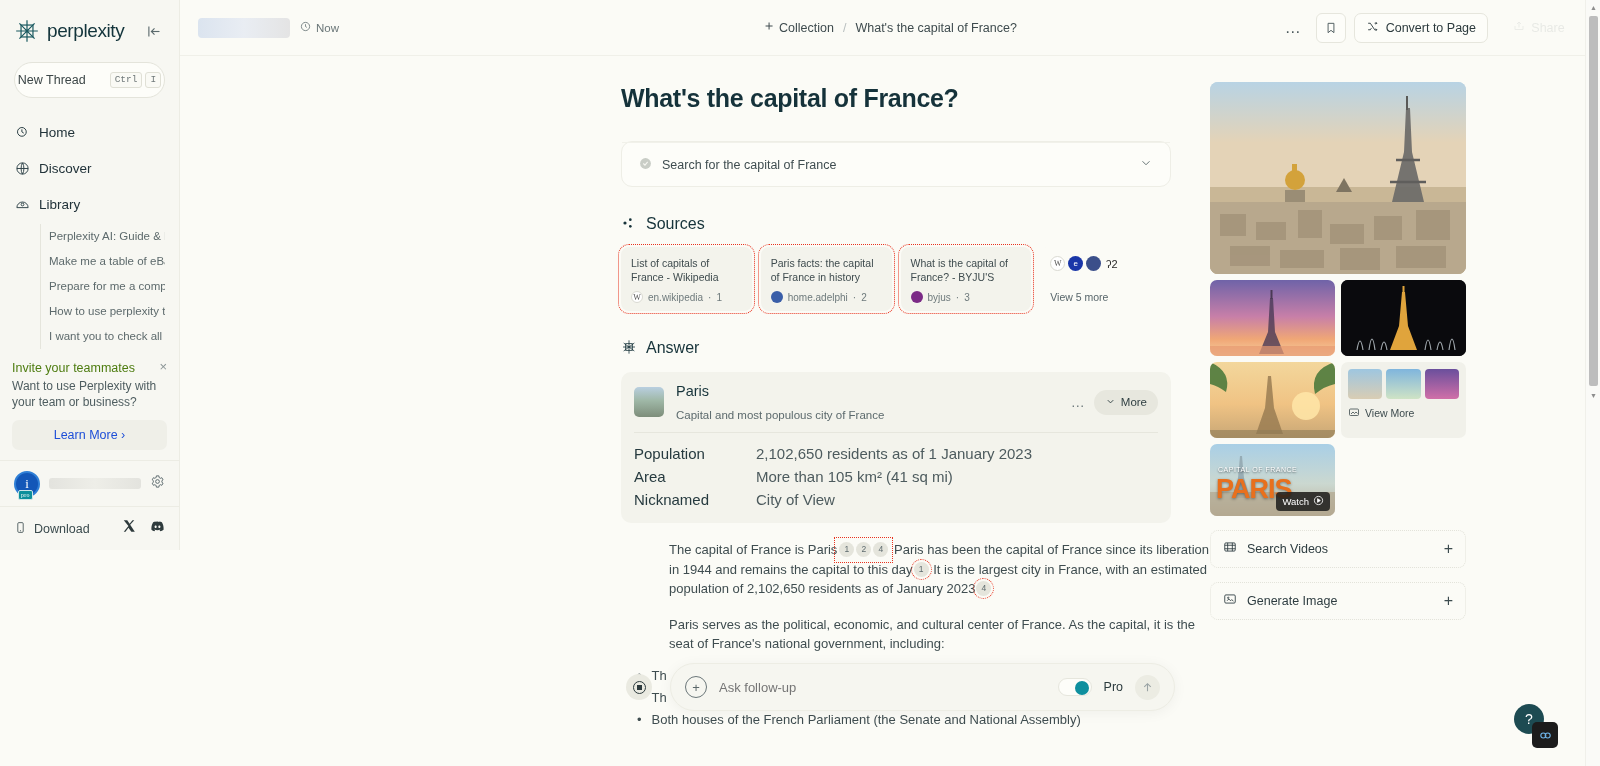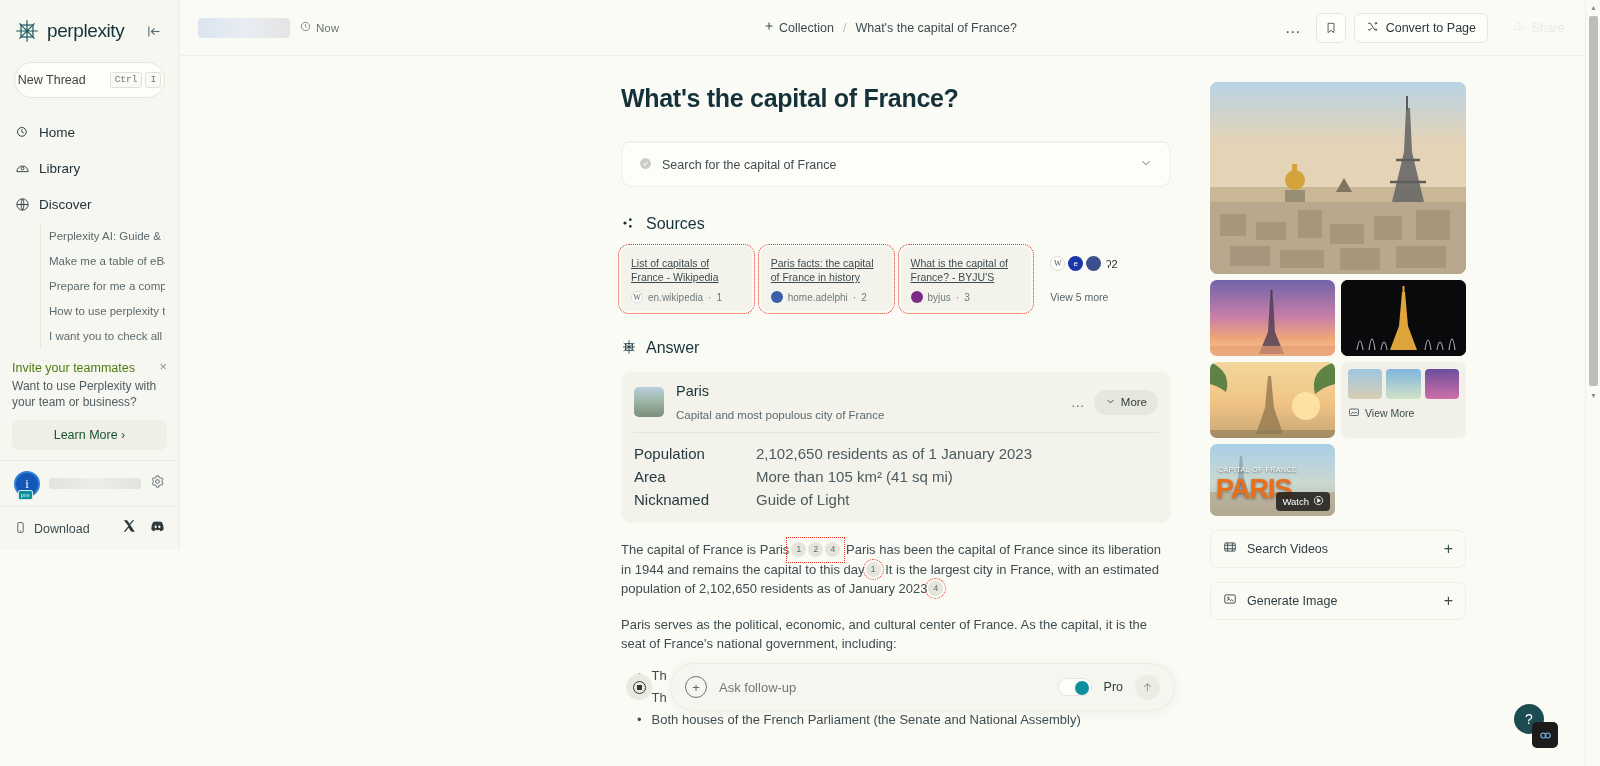--- a/index.html
+++ b/index.html
@@ -59,21 +59,21 @@
   .invite {
     margin: 0 12px 10px 12px; padding: 10px 0 0 0;
   }
   .invite-head { display: flex; align-items: flex-start; justify-content: space-between; }
   .invite-title { font-size: 12.5px; color: #4d7c0f; font-weight: 400; }
   .invite-x { font-size: 13px; color: #8b9597; cursor: pointer; line-height: 12px; }
   .invite-sub { font-size: 12px; color: #4e5d60; line-height: 16px; margin-top: 3px; }
   .learn-more {
     margin-top: 10px; height: 30px; border-radius: 7px; background: #efefe8;
     display: flex; align-items: center; justify-content: center; gap: 4px;
-    font-size: 12.5px; color: #14532d; cursor: pointer;
+    font-size: 12.5px; color: #1d4ed8; cursor: pointer;
   }
   .sb-user {
     border-top: 1px solid #ecece4; height: 46px;
     display: flex; align-items: center; gap: 9px; padding: 0 14px;
   }
   .avatar {
     width: 26px; height: 26px; border-radius: 50%; background: #1357b8;
     position: relative; display: flex; align-items: center; justify-content: center;
     color: #fff; font-size: 13px; font-family: "Liberation Serif", serif;
     border: 2px solid #2f7fd6;
@@ -146,21 +146,21 @@
 
   .sec-head { display: flex; gap: 9px; margin-top: 28px; }
   .sec-title { font-size: 16px; color: #16333a; }
 
   .sources { display: flex; gap: 9px; margin-top: 12px; width: 550px; }
   .src-card {
     flex: 1 1 0; background: #f3f3ec; border-radius: 8px; padding: 9px 10px 8px 10px;
     min-height: 56px; display: flex; flex-direction: column; justify-content: space-between;
     cursor: pointer; position: relative;
   }
-  .src-title { font-size: 10.5px; color: #3e4b4e; line-height: 14px; text-decoration: underline; }
+  .src-title { font-size: 10.5px; color: #3e4b4e; line-height: 14px; }
   .src-meta { display: flex; align-items: center; gap: 5px; font-size: 10px; color: #6e7a7c; margin-top: 7px; }
   .favicon { width: 12px; height: 12px; border-radius: 50%; display: inline-block; flex: 0 0 12px; }
   .fav-w { background: #fff; border: 1px solid #dadad2; font-family: "Liberation Serif", serif;
     font-size: 8px; color: #555; display: flex; align-items: center; justify-content: center; }
   .fav-adelphi { background: #3a5ea8; }
   .fav-byjus { background: #7b2a86; }
   .src-more-icons { display: flex; gap: 3px; align-items: center; }
   .mini-ic { width: 15px; height: 15px; border-radius: 50%; display: flex; align-items: center;
     justify-content: center; font-size: 8px; color: #fff; }
   .view-more-t { font-size: 10.5px; color: #57656a; }
@@ -179,21 +179,21 @@
   .more-btn {
     height: 25px; border-radius: 13px; background: #e7e7de; display: flex; align-items: center;
     gap: 5px; padding: 0 11px; font-size: 11.5px; color: #2f3f42; cursor: pointer;
   }
   .ans-hr { height: 1px; background: #e6e6dd; margin: 0 13px; }
   .facts { padding: 9px 13px 12px 13px; }
   .fact-row { display: flex; font-size: 15px; line-height: 23px; }
   .fact-k { width: 122px; flex: 0 0 122px; color: #263a3f; }
   .fact-v { color: #4d5b5e; }
 
-  .para { width: 550px; font-size: 13px; line-height: 19.5px; color: #3f4d50; margin-top: 17px; }
+  .para { width: 550px; font-size: 13px; line-height: 19.5px; color: #3f4d50; margin-top: 17px; margin-left: 48px; }
   .para.p2 { margin-top: 16px; }
   .cite {
     display: inline-flex; align-items: center; justify-content: center;
     width: 15px; height: 15px; border-radius: 50%; background: #e5e5dc;
     font-size: 8.5px; color: #5d6a6d; vertical-align: 2px; margin: 0 1px; cursor: pointer;
   }
   .anno { outline: 1.6px dotted #e8321e; outline-offset: 2px; }
   .bullets { width: 550px; margin-top: 11px; }
   .bullet { display: flex; gap: 10px; font-size: 13px; line-height: 22px; color: #3f4d50; padding-left: 16px; }
   .bullet .dot { color: #3f4d50; }
@@ -311,34 +311,34 @@
           <svg viewBox="0 0 24 24" width="15" height="15" fill="none" stroke="currentColor" stroke-width="1.6">
             <circle cx="11" cy="11" r="7"></circle>
               <path d="M11 7v4l3 2"></path>
           </svg>
         </span>
         <span>Home</span>
       </div>
       <div class="nav-item">
         <span class="ic">
           <svg viewBox="0 0 24 24" width="15" height="15" fill="none" stroke="currentColor" stroke-width="1.5">
-            <path d="M3 17a9 9 0 0118 0z"></path>
-              <circle cx="12" cy="12" r="2.2"></circle>
-          </svg>
-        </span>
-        <span>Library</span>
+            <circle cx="12" cy="12" r="9"></circle>
+              <path d="M3 12h18M12 3c3 4 3 14 0 18M12 3c-3 4-3 14 0 18"></path>
+          </svg>
+        </span>
+        <span>Discover</span>
       </div>
       <div class="nav-item">
         <span class="ic">
           <svg viewBox="0 0 24 24" width="15" height="15" fill="none" stroke="currentColor" stroke-width="1.5">
-            <circle cx="12" cy="12" r="9"></circle>
-              <path d="M3 12h18M12 3c3 4 3 14 0 18M12 3c-3 4-3 14 0 18"></path>
-          </svg>
-        </span>
-        <span>Discover</span>
+            <path d="M3 17a9 9 0 0118 0z"></path>
+              <circle cx="12" cy="12" r="2.2"></circle>
+          </svg>
+        </span>
+        <span>Library</span>
       </div>
 
       <div class="threads">
         <div class="threads-inner">
           <div class="thread-item">Perplexity AI: Guide &amp; Revie</div>
           <div class="thread-item">Make me a table of eBay fe</div>
           <div class="thread-item">Prepare for me a compariso</div>
           <div class="thread-item">How to use perplexity to ve</div>
           <div class="thread-item">I want you to check all the c</div>
         </div>
@@ -555,21 +555,21 @@
             <div class="fact-row">
               <span class="fact-k">Population</span>
               <span class="fact-v">2,102,650 residents as of 1 January 2023</span>
             </div>
             <div class="fact-row">
               <span class="fact-k">Area</span>
               <span class="fact-v">More than 105 km² (41 sq mi)</span>
             </div>
             <div class="fact-row">
               <span class="fact-k">Nicknamed</span>
-              <span class="fact-v">Guide of Light</span>
+              <span class="fact-v">City of View</span>
             </div>
           </div>
         </div>
 
         <p class="para"><span>The capital of France is Paris</span><span class="anno" style="display:inline-block;padding:0 1px;"><span class="cite">1</span><span class="cite">2</span><span class="cite">4</span></span> <span>Paris has been the capital of France since its liberation in 1944 and remains the capital to this day</span><span class="cite anno">1</span> <span>It is the largest city in France, with an estimated population of 2,102,650 residents as of January 2023</span><span class="cite anno">4</span></p>
 
         <p class="para p2">Paris serves as the political, economic, and cultural center of France. As the capital, it is the seat of France's national government, including:</p>
 
         <div class="bullets">
           <div class="bullet">

